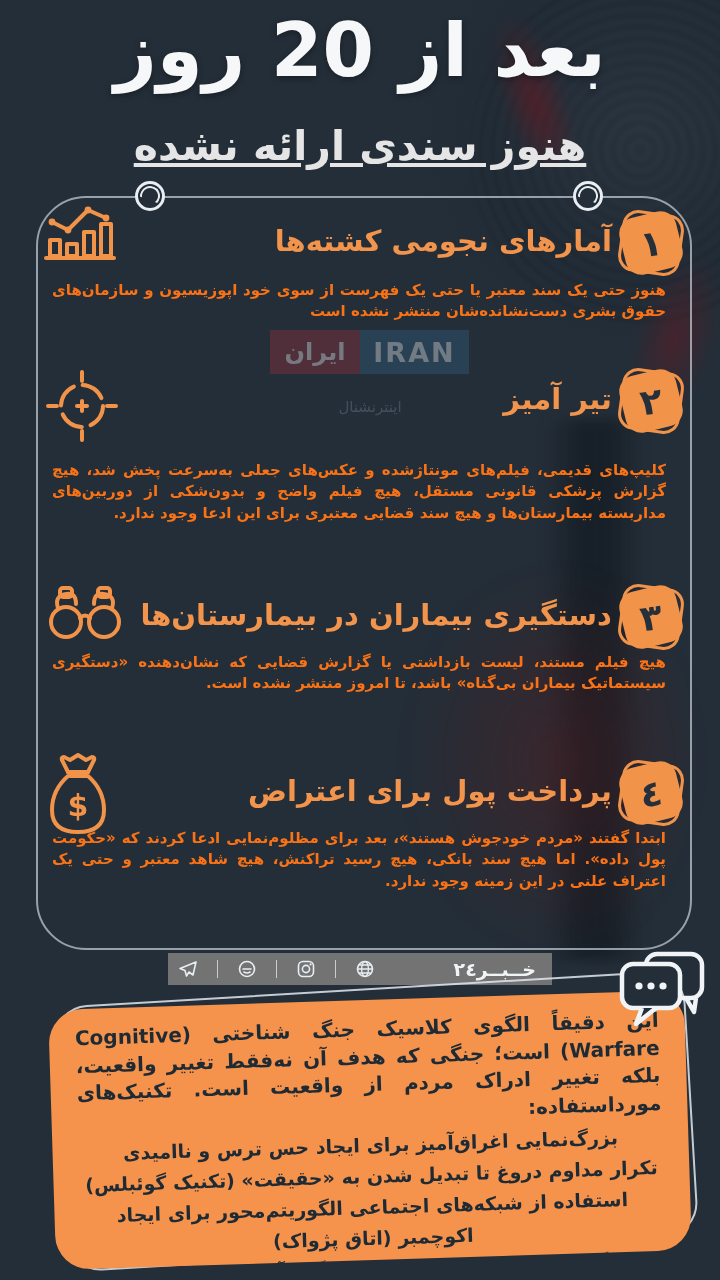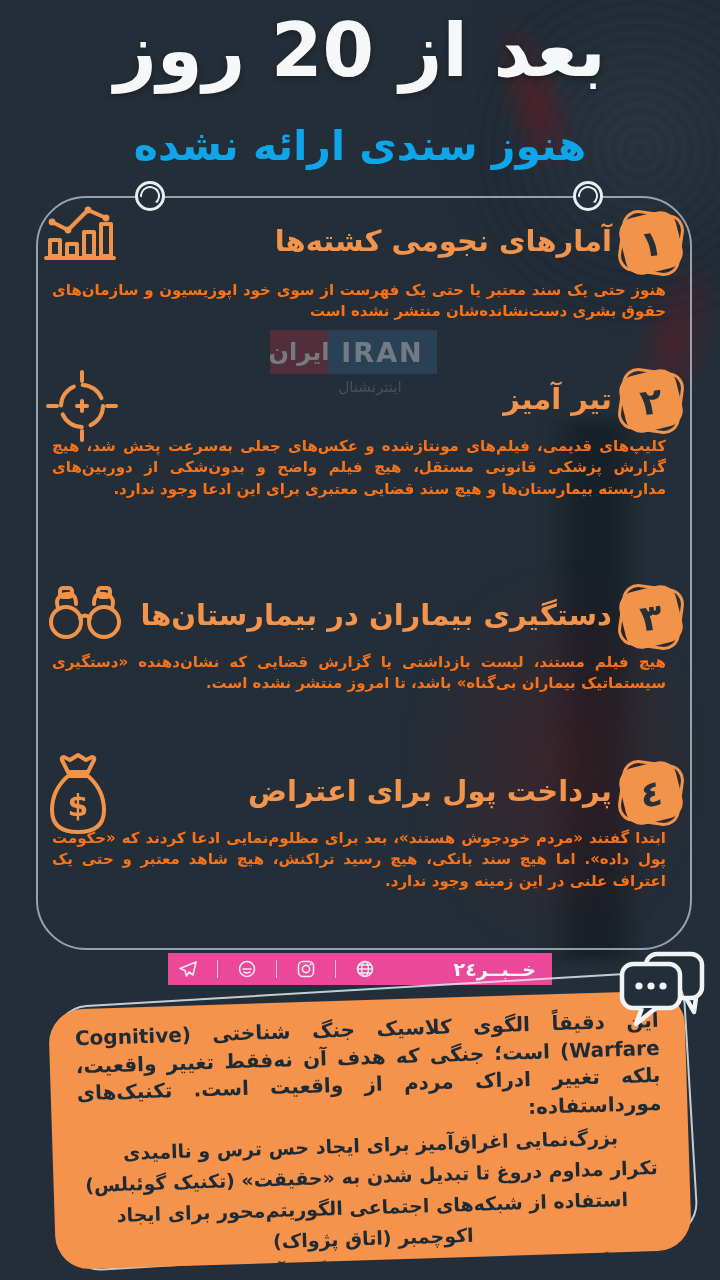--- a/index.html
+++ b/index.html
@@ -39,32 +39,32 @@
     filter:blur(6px);
   }
   .bg-snake{
     position:absolute;left:400px;top:560px;width:290px;height:400px;border-radius:50%;
     background:radial-gradient(ellipse at 55% 50%, rgba(96,26,26,.38), rgba(96,26,26,0) 68%);
     filter:blur(10px);
   }
   
   .iran-wm{position:absolute;left:270px;top:330px;width:200px;opacity:.42;}
   .iran-wm .blocks{display:flex;direction:ltr;height:44px;}
-  .iran-wm .blk-fa{width:58px;background:#8d2e3d;color:#e7e3e5;font-weight:bold;font-size:24px;display:flex;align-items:center;justify-content:center;}
+  .iran-wm .blk-fa{width:90px;background:#8d2e3d;color:#e7e3e5;font-weight:bold;font-size:24px;display:flex;align-items:center;justify-content:center;}
   .iran-wm .blk-en{width:109px;background:#2e5d7d;color:#dfe6ea;font-weight:bold;font-size:27px;letter-spacing:2px;display:flex;align-items:center;justify-content:center;font-family:"DejaVu Sans",sans-serif;}
-  .iran-wm .sub{margin-top:4px;text-align:center;color:rgba(170,190,205,.55);font-size:15px;letter-spacing:6px;}
+  .iran-wm .sub{margin-top:24px;text-align:center;color:rgba(170,190,205,.55);font-size:15px;letter-spacing:6px;}
   
   .title{
     position:absolute;top:2px;left:0;right:0;text-align:center;
     color:#f5f7f8;font-weight:bold;font-size:74px;line-height:1.32;
     text-shadow:0 2px 6px rgba(0,0,0,.35);
   }
   .subtitle{
     position:absolute;top:122px;left:0;right:0;text-align:center;
-    color:#0ea5e9;font-weight:bold;font-size:41px;
+    color:#e5e5e5;font-weight:bold;font-size:41px;text-decoration:underline;
   }
   
   .frame{
     position:absolute;left:36px;top:196px;width:652px;height:750px;
     border:2px solid rgba(212,223,231,.65);border-radius:50px;
   }
   .ring{
     position:absolute;width:30px;height:30px;border:3px solid #e8eef2;border-radius:50%;
     background:#242e38;box-sizing:border-box;
   }
@@ -96,21 +96,21 @@
     text-align:justify;text-align-last:right;
   }
   
   .brand{
     position:absolute;top:924px;left:0;right:0;text-align:center;
     color:#eef2f4;font-weight:bold;font-size:21px;letter-spacing:11px;
     direction:ltr;font-family:"DejaVu Sans",sans-serif;
   }
   .logo-bar{
     position:absolute;top:953px;left:168px;width:384px;height:32px;
-    background:#ec4899;display:flex;direction:ltr;align-items:center;
+    background:#737373;display:flex;direction:ltr;align-items:center;
     padding:0 10px;box-sizing:border-box;gap:19px;
   }
   .logo-bar .sep{width:1px;height:18px;background:rgba(220,230,238,.8);}
   .logo-bar svg{display:block;}
   .logo-text{
     flex:1;text-align:right;color:#f1f4f6;font-weight:bold;font-size:19px;direction:rtl;
     padding-right:6px;white-space:nowrap;
   }
   
   .obox-outline{
@@ -189,21 +189,21 @@
     <svg width="76" height="76" viewBox="0 0 76 76" fill="none" stroke="#f2934a" stroke-width="4" stroke-linecap="round">
       <circle cx="38" cy="38" r="21" stroke-dasharray="24 9"></circle>
       <line x1="38" y1="4" x2="38" y2="13"></line>
       <line x1="38" y1="63" x2="38" y2="72"></line>
       <line x1="4" y1="38" x2="13" y2="38"></line>
       <line x1="63" y1="38" x2="72" y2="38"></line>
       <line x1="38" y1="33" x2="38" y2="43"></line>
       <line x1="33" y1="38" x2="43" y2="38"></line>
     </svg>
   </div>
-  <p class="sec-body" style="top:428px">کلیپ‌های قدیمی، فیلم‌های مونتاژشده و عکس‌های جعلی به‌سرعت پخش شد، هیچ گزارش پزشکی قانونی مستقل، هیچ فیلم واضح و بدون‌شکی از دوربین‌های مداربسته بیمارستان‌ها و هیچ سند قضایی معتبری برای این ادعا وجود ندارد.</p>
+  <p class="sec-body" style="top:452px">کلیپ‌های قدیمی، فیلم‌های مونتاژشده و عکس‌های جعلی به‌سرعت پخش شد، هیچ گزارش پزشکی قانونی مستقل، هیچ فیلم واضح و بدون‌شکی از دوربین‌های مداربسته بیمارستان‌ها و هیچ سند قضایی معتبری برای این ادعا وجود ندارد.</p>
 
   <div class="badge" style="top:588px">
       <span>٣</span>
     </div>
   <div class="sec-heading" style="top:600px">دستگیری بیماران در بیمارستان‌ها</div>
   <div class="sec-icon" style="top:578px">
     <svg width="82" height="66" viewBox="0 0 82 66" fill="none" stroke="#f2934a" stroke-width="4" stroke-linecap="round" stroke-linejoin="round">
       <circle cx="22" cy="44" r="15"></circle>
       <circle cx="60" cy="44" r="15"></circle>
       <path d="M14 30 q-4 -12 8 -14 q10 -2 10 10"></path>

